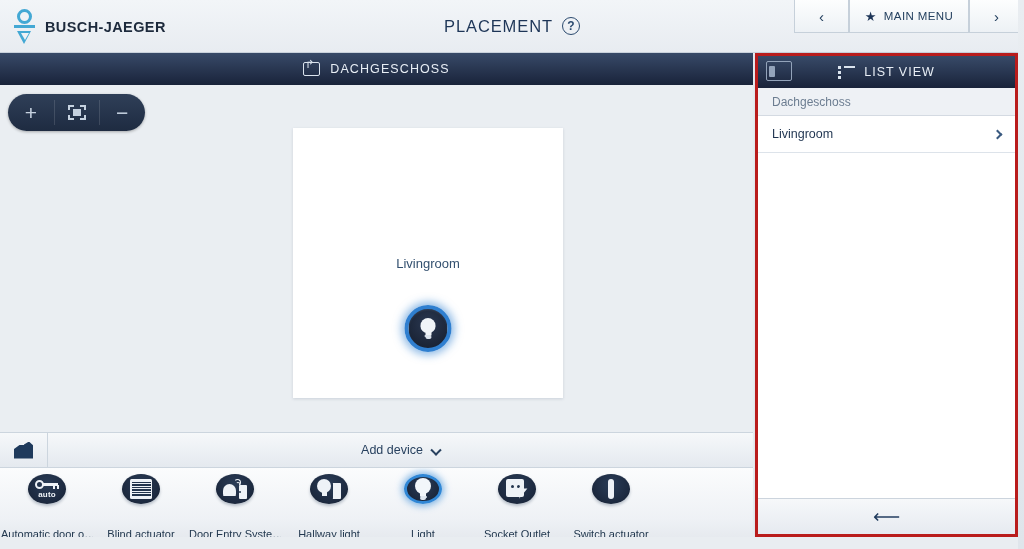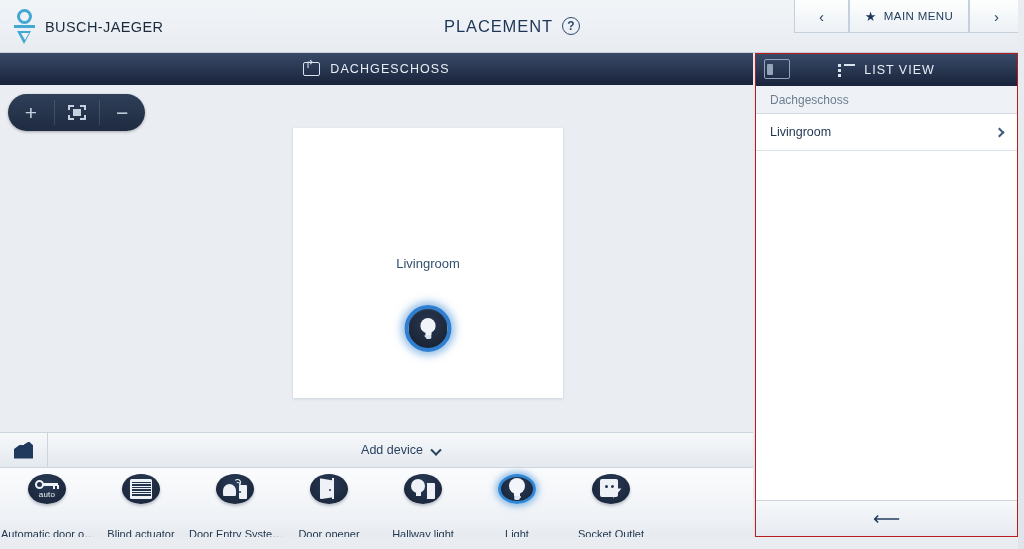--- a/index.html
+++ b/index.html
@@ -30,21 +30,21 @@
     position: absolute; left: 3px; top: 23px; width: 0; height: 0;
     border-left: 7.5px solid transparent; border-right: 7.5px solid transparent;
     border-top: 13px solid #43a8d4;
   }
   .brand-mark .tri-in {
     position: absolute; left: 6.5px; top: 25px; width: 0; height: 0;
     border-left: 4px solid transparent; border-right: 4px solid transparent;
     border-top: 7px solid #eef1f5;
   }
   .brand-text {
-    font-size: 14.5px; font-weight: normal; letter-spacing: 0.4px; color: #1d2a3c;
+    font-size: 14.5px; font-weight: bold; letter-spacing: 0.4px; color: #1d2a3c;
   }
   .page-title-wrap {
     position: absolute; left: 0; top: 0; width: 1024px; height: 52px;
     display: flex; align-items: center; justify-content: center; gap: 9px;
   }
   .page-title {
     font-size: 16.5px; color: #1d3557; letter-spacing: 0.9px;
   }
   .help-icon {
     width: 18px; height: 18px; border: 1.6px solid #2b4a6f; border-radius: 50%;
@@ -192,20 +192,21 @@
   .dock-item {
     width: 94px; height: 100%; display: flex; flex-direction: column;
     align-items: center; padding-top: 6px; cursor: pointer; flex: 0 0 94px;
   }
   .dock-circ {
     width: 38px; height: 38px; border-radius: 50%;
     background: radial-gradient(circle at 50% 35%, #2a3c57 0%, #1d2a40 65%, #151e2e 100%);
     display: flex; align-items: center; justify-content: center;
     box-shadow: 0 2px 3px rgba(30,50,80,.28);
     position: relative;
+    font-weight: bold;
   }
   .dock-item.selected .dock-circ {
     border: 3px solid #3087d6;
     box-shadow: 0 0 7px 2px rgba(48,135,214,.6);
   }
   .dock-label {
     margin-top: 24px; font-size: 11px; color: #22384f; text-align: center;
     white-space: nowrap; overflow: hidden; max-width: 92px;
   }
 
@@ -277,21 +278,21 @@
   .g-sock .bolt { position: absolute; left: 10px; top: 3px; width: 12px; height: 17px;
     background: #eef2f7;
     clip-path: polygon(55% 0, 10% 58%, 45% 58%, 25% 100%, 95% 40%, 55% 40%);
     filter: drop-shadow(-1px 0 0 #1d2a40); }
   
   .g-switch { width: 6px; height: 20px; background: #eef2f7; border-radius: 3px; }
 
   
   .rpanel {
     position: absolute; left: 755px; top: 53px; width: 263px; height: 484px;
-    background: #ffffff; border: 1px solid #b91c1c;
+    background: #ffffff; border: 3px solid #b91c1c;
     box-shadow: 0 1px 3px rgba(25,45,75,.13);
   }
   .rp-head {
     height: 32px; background: linear-gradient(to bottom, #384a68 0%, #19233a 100%);
     display: flex; align-items: center; position: relative;
   }
   .collapse-btn {
     position: absolute; left: 8px; top: 5px; width: 26px; height: 20px;
     border: 1.5px solid #93a3ba; border-radius: 2px;
     display: flex; align-items: center; cursor: pointer;
@@ -463,30 +464,20 @@
             <span class="bellb"></span>
             <span class="w1"></span>
             <span class="w2"></span>
           <span class="door"></span>
             <span class="knob"></span>
         </span>
       </div>
       <div class="dock-label">Door Entry Syste…</div>
     </div>
 
-    <div class="dock-item">
-      <div class="dock-circ">
-        <span class="g g-door">
-          <span class="panel"></span>
-            <span class="frame"></span>
-            <span class="knb"></span>
-        </span>
-      </div>
-      <div class="dock-label">Door opener</div>
-    </div>
 
     <div class="dock-item">
       <div class="dock-circ">
         <span class="g g-hall">
           <span class="hb"></span>
             <span class="hn"></span>
             <span class="hd"></span>
         </span>
       </div>
       <div class="dock-label">Hallway light</div>
@@ -509,20 +500,26 @@
         <span class="g g-sock">
           <span class="sq"></span>
             <span class="p1"></span>
             <span class="p2"></span>
             <span class="bolt"></span>
         </span>
       </div>
       <div class="dock-label">Socket Outlet</div>
     </div>
 
+    <div class="dock-item">
+      <div class="dock-circ">
+        <span class="g-switch"></span>
+      </div>
+      <div class="dock-label">Switch actuator</div>
+    </div>
 
     <div class="dock-item">
       
       
     </div>
 
   </div>
 
   <div class="rpanel">
     <div class="rp-head">

